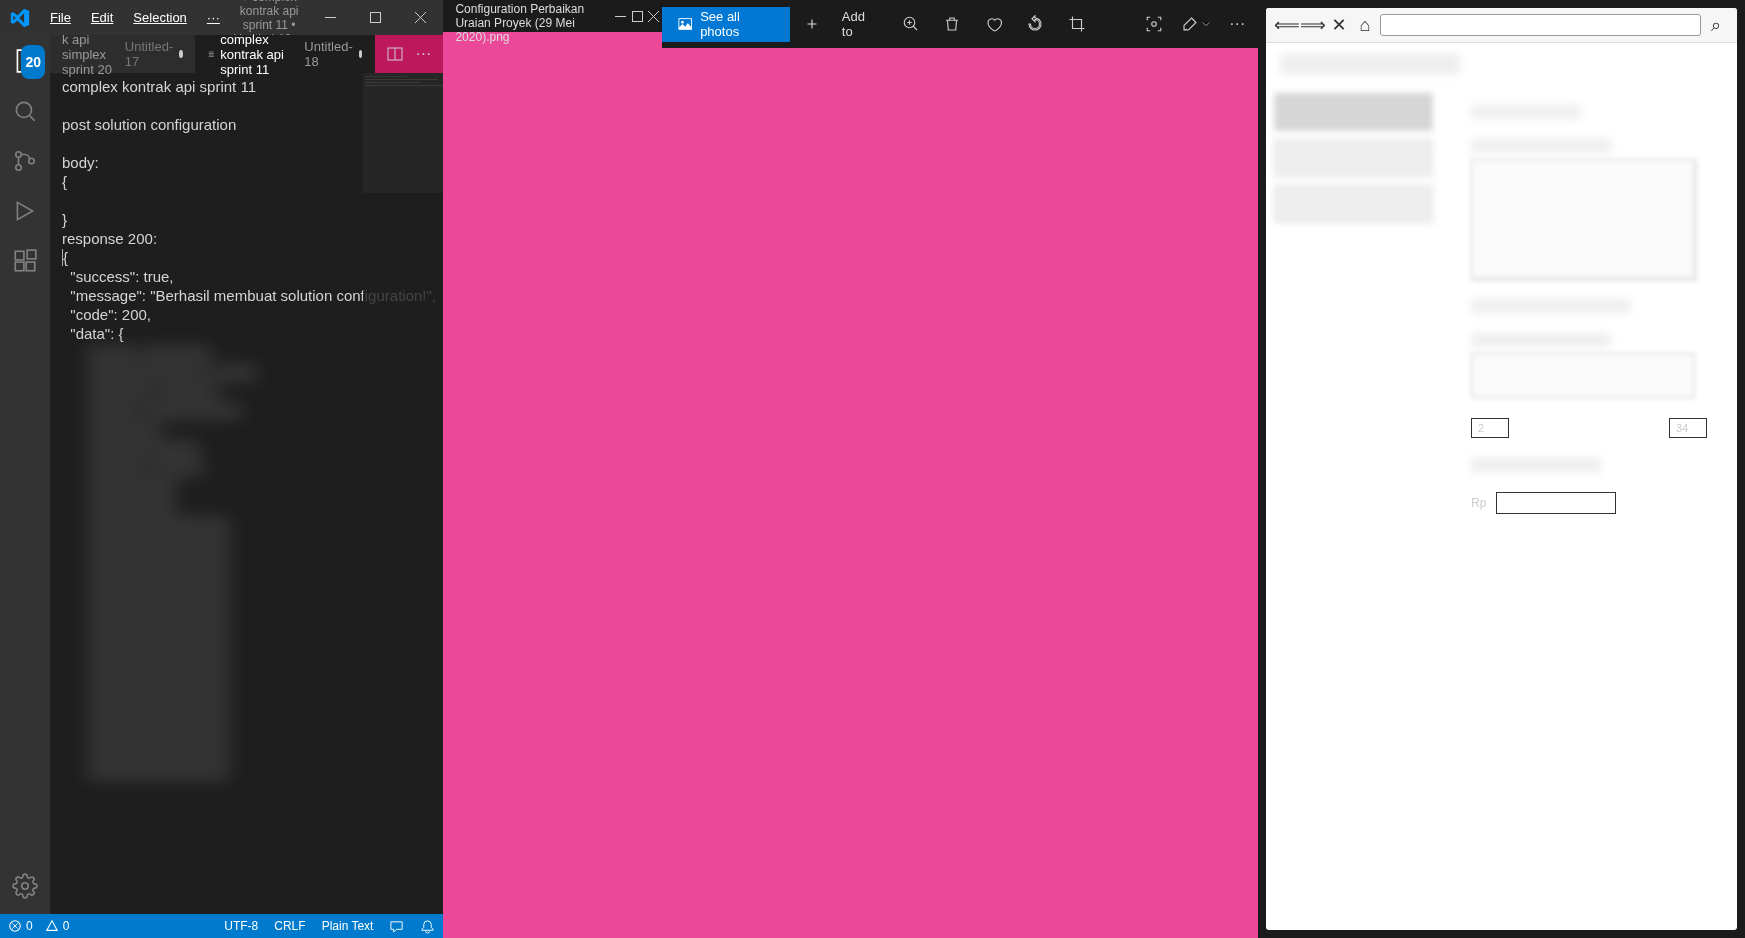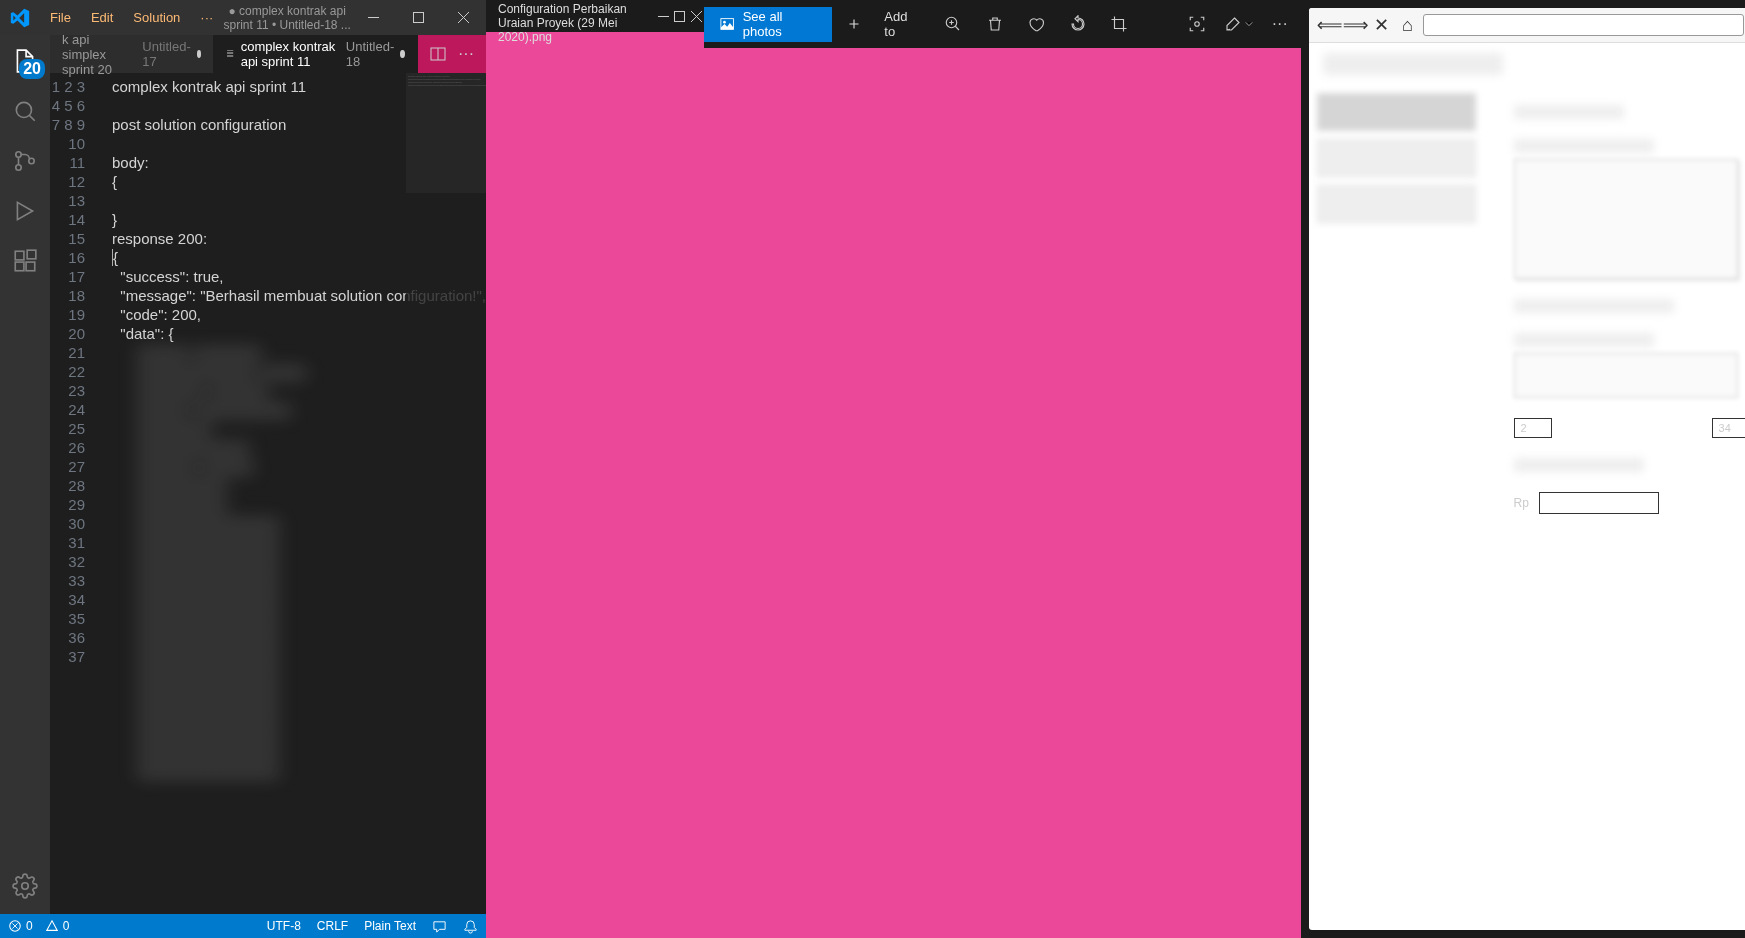--- a/index.html
+++ b/index.html
@@ -1,27 +1,27 @@
 <!DOCTYPE html>
 <html><head>
 <meta charset="utf-8">
 <style>
 * { margin: 0; padding: 0; box-sizing: border-box; font-family: "Segoe UI", sans-serif; }
 body { background: #1e1e1e; color: #ccc; width: 1745px; height: 938px; overflow: hidden; display: flex; }
 .vscode { width: 755px; height: 100%; display: flex; flex-direction: column; background: #1e1e1e; }
 .vscode-title { height: 35px; background: #323233; display: flex; align-items: center; font-size: 13px; }
 .vscode-title .logo { width: 40px; display: flex; align-items: center; justify-content: center; }
-.vscode-title .menu { padding: 0 10px; color: #fdba74; cursor: default; }
+.vscode-title .menu { padding: 0 10px; color: #ffffff; cursor: default; text-decoration: underline; }
 .vscode-title .title-text { flex: 1; text-align: center; color: #999; font-size: 12px; }
 .vscode-title .win-btn { width: 45px; height: 35px; display: flex; align-items: center; justify-content: center; color: #ccc; }
 .vscode-body { flex: 1; display: flex; overflow: hidden; }
 .activity { width: 50px; background: #333333; display: flex; flex-direction: column; align-items: center; padding-top: 12px; gap: 22px; }
 .activity .a-icon { width: 28px; height: 28px; color: #808080; position: relative; display: flex; align-items: center; justify-content: center; }
 .activity .a-icon.active { color: #fff; }
-.activity .a-icon .badge { position: absolute; bottom: -4px; right: -6px; background: #007acc; color: #fff; font-size: 16px; padding: 1px 4px; border-radius: 8px; font-weight: 600; }
+.activity .a-icon .badge { position: absolute; bottom: -4px; right: -6px; background: #007acc; color: #fff; font-size: 14px; padding: 9px 4px; border-radius: 8px; font-weight: 600; }
 .activity .spacer { flex: 1; }
 .editor-area { flex: 1; display: flex; flex-direction: column; overflow: hidden; }
 .tabs { height: 38px; background: #be185d; display: flex; align-items: stretch; font-size: 13px; }
 .tab { display: flex; align-items: center; padding: 0 12px; background: #2d2d2d; color: #999; gap: 6px; border-right: 1px solid #1e1e1e; }
 .tab.active { background: #1e1e1e; color: #fff; }
 .tab .dot { width: 8px; height: 8px; border-radius: 50%; background: #ccc; }
 .tab .t-icon { width: 14px; height: 14px; }
 .tabs .tab-actions { margin-left: auto; display: flex; align-items: center; gap: 12px; padding: 0 12px; color: #ccc; }
 .code { flex: 1; display: flex; font-family: Consolas, monospace; font-size: 15px; line-height: 19px; overflow: hidden; position: relative; }
 .gutter { width: 50px; text-align: right; color: #6e7681; padding: 4px 15px 0 0; user-select: none; }
@@ -70,21 +70,21 @@
 
 <div class="vscode">
   <div class="vscode-title">
     <div class="logo">
       <svg width="20" height="20" viewBox="0 0 24 24">
           <path fill="#0098ff" d="M23 3.5L17 1l-8 8-5-4L1 6v12l3 1 5-4 8 8 6-2.5v-17zM4 15V9l3 3-3 3zm13 3l-6-6 6-6v12z"></path>
         </svg>
     </div>
     <div class="menu">File</div>
     <div class="menu">Edit</div>
-    <div class="menu">Solution</div>
+    <div class="menu">Selection</div>
     <div class="menu">···</div>
     <div class="title-text">● complex kontrak api sprint 11 • Untitled-18 ...</div>
     <div class="win-btn">
         <svg width="11" height="11">
           <path stroke="#ccc" d="M0 5.5h11"></path>
         </svg>
       </div>
     <div class="win-btn">
         <svg width="11" height="11">
           <rect x="0.5" y="0.5" width="10" height="10" stroke="#ccc" fill="none"></rect>
@@ -160,58 +160,20 @@
         <div class="tab-actions">
           <svg width="16" height="16" viewBox="0 0 16 16">
               <rect x="1" y="2" width="14" height="12" stroke="#ccc" fill="none"></rect>
               <line x1="8" y1="2" x2="8" y2="14" stroke="#ccc"></line>
             </svg>
           <span style="font-size:16px">···</span>
         </div>
       </div>
 
       <div class="code">
-        <div class="gutter" id="gutter">1
-2
-3
-4
-5
-6
-7
-8
-9
-10
-11
-12
-13
-14
-15
-16
-17
-18
-19
-20
-21
-22
-23
-24
-25
-26
-27
-28
-29
-30
-31
-32
-33
-34
-35
-36
-37
-</div>
         <div class="lines" id="lines">complex kontrak api sprint 11
 
 post solution configuration
 
 body:
 {
 
 }
 response 200:
 <span class="caret"></span>{

